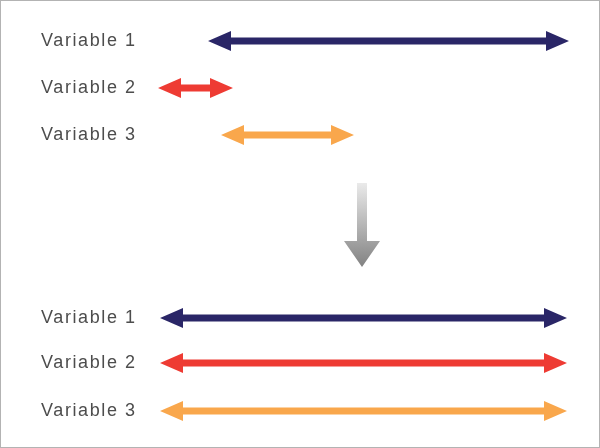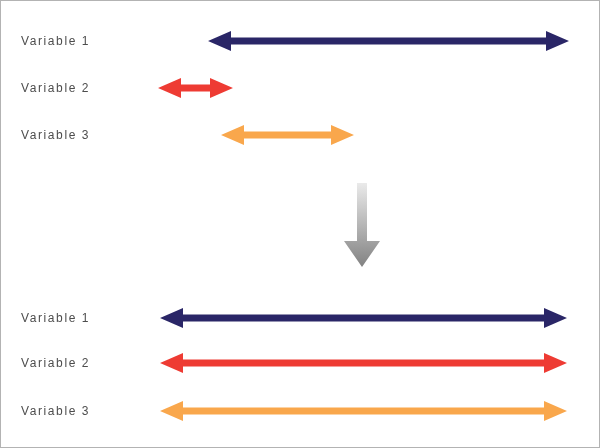--- a/index.html
+++ b/index.html
@@ -18,23 +18,23 @@
   }
   .arrows-layer {
     position: absolute;
     left: 0;
     top: 0;
     width: 598px;
     height: 446px;
   }
   .var-label {
     position: absolute;
-    left: 20px;
+    left: 40px;
     transform: translateY(-52%);
-    font-size: 12px;
+    font-size: 18px;
     letter-spacing: 1.6px;
     color: #4d4d4d;
     white-space: nowrap;
   }
 </style>
 </head>
 <body>
 
 <div class="canvas">
   <svg class="arrows-layer" id="arrows-svg" viewBox="0 0 598 446">

